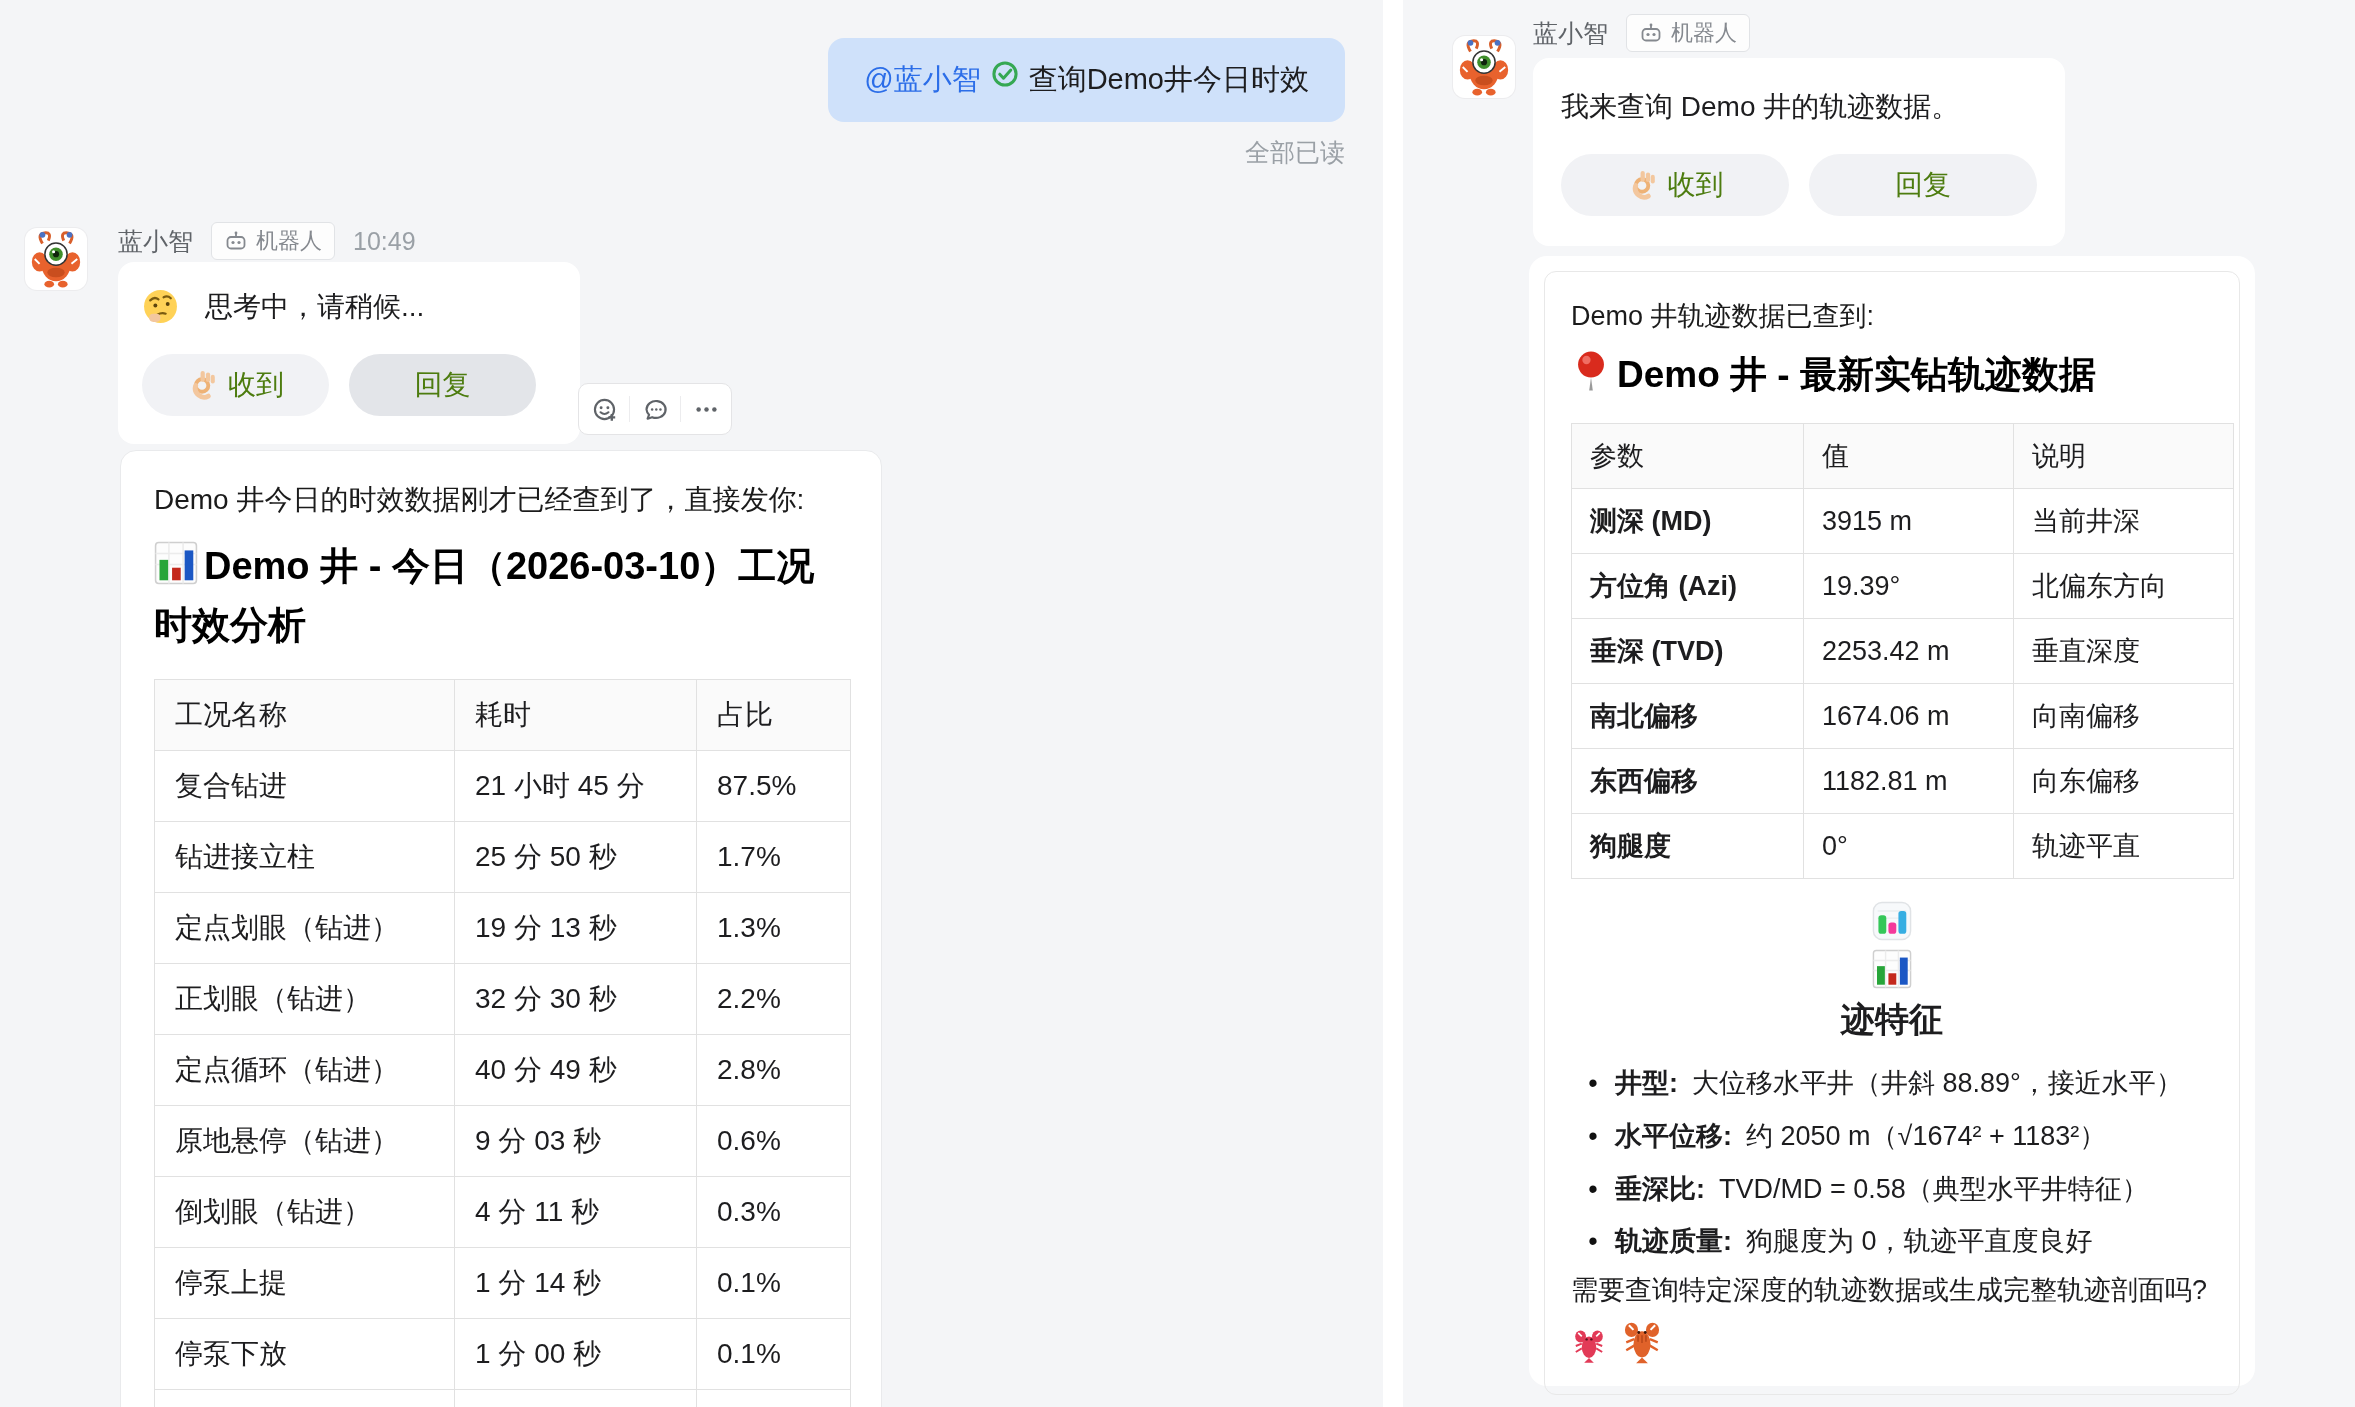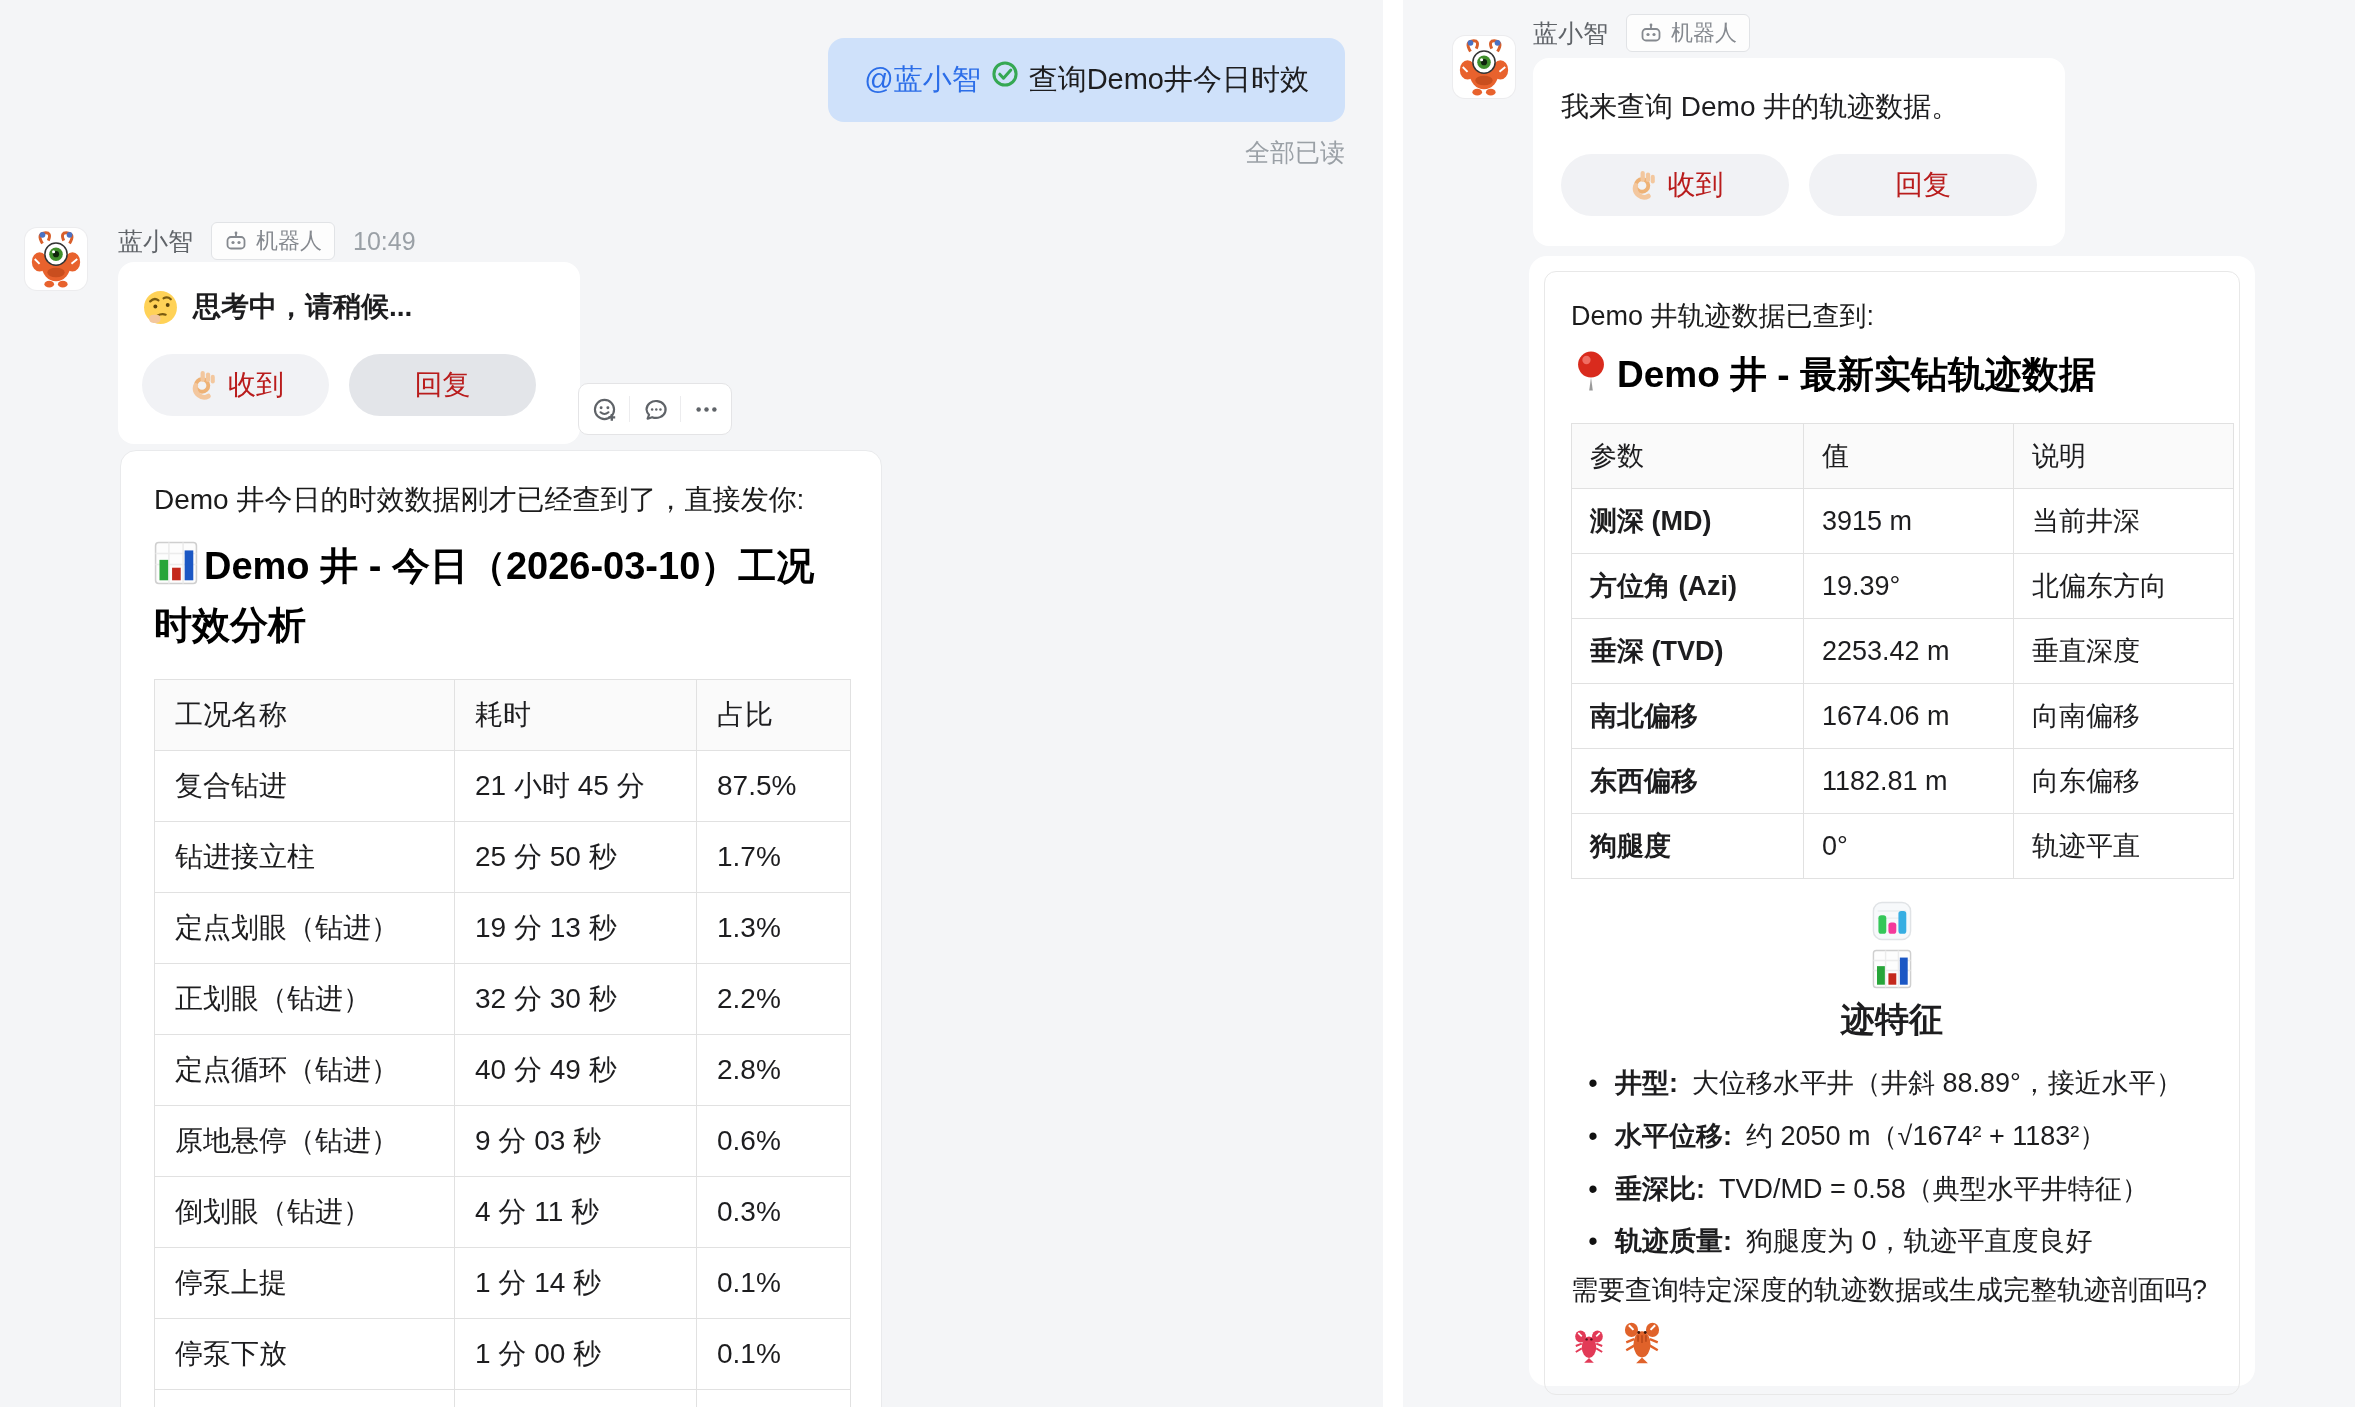--- a/index.html
+++ b/index.html
@@ -36,26 +36,26 @@
   .avatar {
     position:absolute; width:62px; height:62px; border-radius:12px; background:#ffffff;
     box-shadow:0 0 0 1px #ececee; display:flex; align-items:center; justify-content:center;
   }
 
   
   .bubble { background:#ffffff; border-radius:16px; }
   .pill-btn {
     height:62px; border-radius:31px; background:#f1f2f5;
     display:flex; align-items:center; justify-content:center; gap:10px;
-    font-size:28px; color:#b91c1c; cursor:pointer;
+    font-size:28px; color:#4d7c0f; cursor:pointer;
   }
   .pill-btn.pressed { background:#e3e5e9; }
 
   #thinking-bubble { position:absolute; left:118px; top:262px; width:462px; padding:26px 24px 28px; }
-  .thinking-line { display:flex; align-items:center; gap:14px; font-size:28px;font-weight:bold; }
+  .thinking-line { display:flex; gap:26px; font-size:28px; }
   .btn-row { display:flex; gap:20px; margin-top:28px; }
   #thinking-bubble .pill-btn { width:187px; }
 
   #reaction-toolbar {
     position:absolute; left:578px; top:383px; width:154px; height:52px;
     background:#fff; border:1px solid #e4e4e6; border-radius:10px;
     display:flex; align-items:center; justify-content:space-evenly;
   }
   .tb-sep { width:1px; height:26px; background:#ececee; }
   .tb-icon { display:flex; cursor:pointer; }

